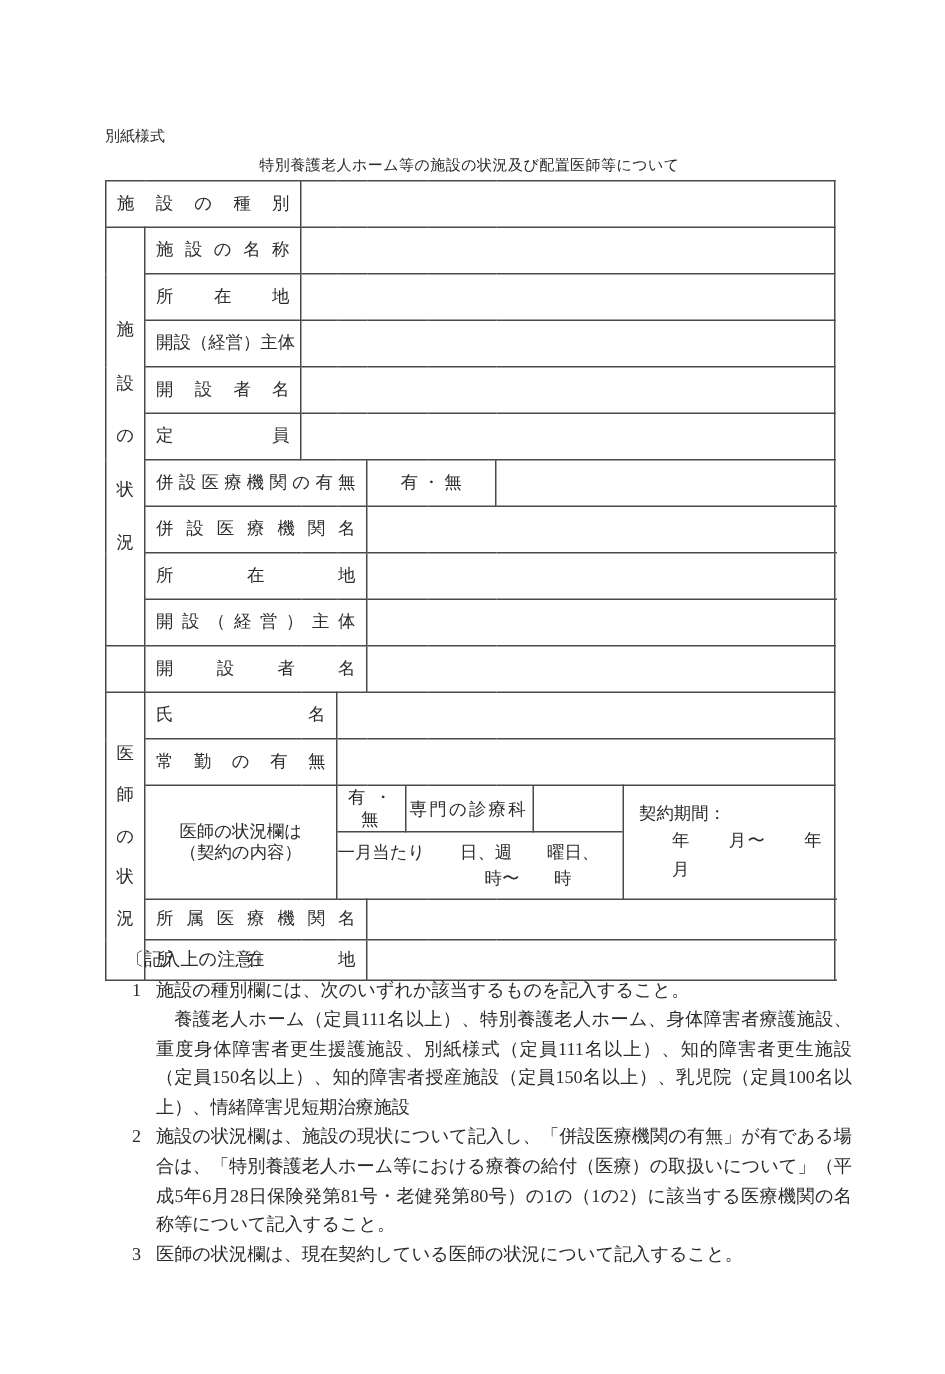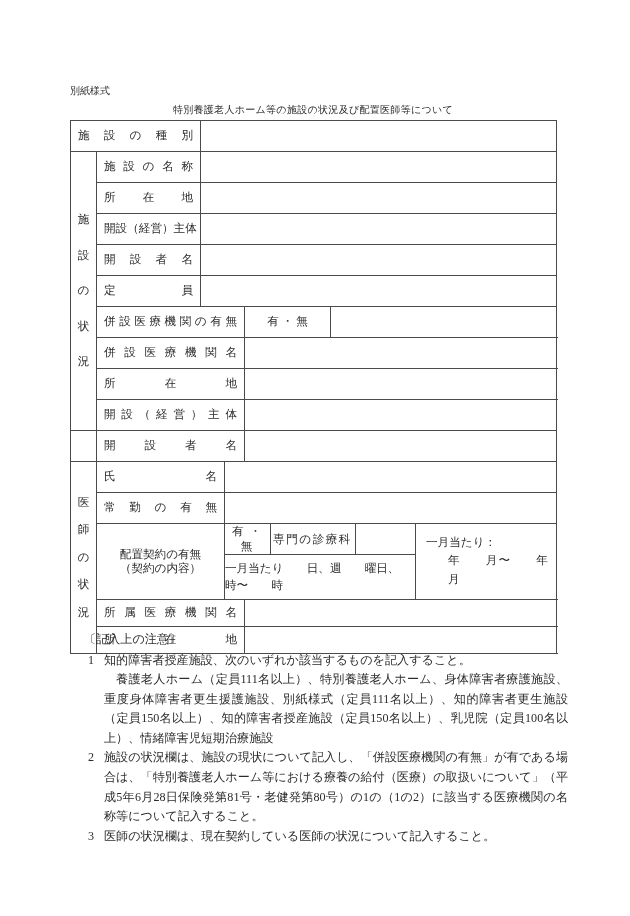--- a/index.html
+++ b/index.html
@@ -77,21 +77,21 @@
   table.subgrid td {
     border: 0;
     border-bottom: 1px solid #4a4a4a;
     font-size: 11.6px;
   }
   table.subgrid tr:last-child td { border-bottom: 0; }
   table.subgrid td.vsep { border-right: 1px solid #4a4a4a; }
 
   .contract-line1 { height: 24px; text-align: center; letter-spacing: 1.5px; }
   .contract-line2 { height: 44px; padding: 2px 8px 0 8px; line-height: 1.5; }
-  .contract-line2 .r2 { display: block; padding-right: 34px; }
+  .contract-line2 .r2 { display: block; text-align: right; padding-right: 34px; }
   .period { padding: 0 0 0 10px; line-height: 1.6; }
   .period .ind { display: block; padding-left: 22px; letter-spacing: 1px; }
 
   
   .notes {
     position: absolute;
     left: 78px;
     top: 630px;
     width: 490px;
     font-size: 12.1px;
@@ -317,21 +317,21 @@
               <span>有</span>
               <span>無</span>
             </div>
       </td>
       <td class="rowh" colspan="5"></td>
     </tr>
 
     <tr>
       <td colspan="2" style="height:68px">
         <div class="clabel">
-          <div>配置契約の有無</div>
+          <div>医師の状況欄は</div>
           <div>（契約の内容）</div>
         </div>
       </td>
       <td colspan="4" style="padding:0">
         <table class="subgrid">
           <colgroup>
             <col style="width:45px">
             <col style="width:85px">
             <col style="width:--">
           </colgroup>
@@ -349,21 +349,21 @@
             <td class="contract-line2" colspan="3">
               <span>一月当たり　　日、週　　曜日、</span>
               <span class="r2">時〜　　時</span>
             </td>
           </tr>
         </tbody>
             </table>
       </td>
       <td colspan="2">
         <div class="period">
-          <span>一月当たり：</span>
+          <span>契約期間：</span>
           <span class="ind">年　　月〜　　年　　月</span>
         </div>
       </td>
     </tr>
 
     <tr>
       <td class="rowh-sm" colspan="3">
         <div class="jlabel">
               <span>所</span>
               <span>属</span>
@@ -389,21 +389,21 @@
     </tr>
   </tbody>
     </table>
 
   <div class="notes">
     <div class="notes-head">〔記入上の注意〕</div>
 
     <div class="note">
       <div class="note-num">1</div>
       <div class="note-body">
-        <span class="hang">知的障害者授産施設、次のいずれか該当するものを記入すること。</span>
+        <span class="hang">施設の種別欄には、次のいずれか該当するものを記入すること。</span>
         <span class="cont">養護老人ホーム（定員111名以上）、特別養護老人ホーム、身体障害者療護施設、重度身体障害者更生援護施設、別紙様式（定員111名以上）、知的障害者更生施設（定員150名以上）、知的障害者授産施設（定員150名以上）、乳児院（定員100名以上）、情緒障害児短期治療施設</span>
       </div>
     </div>
 
     <div class="note">
       <div class="note-num">2</div>
       <div class="note-body">施設の状況欄は、施設の現状について記入し、「併設医療機関の有無」が有である場合は、「特別養護老人ホーム等における療養の給付（医療）の取扱いについて」（平成5年6月28日保険発第81号・老健発第80号）の1の（1の2）に該当する医療機関の名称等について記入すること。</div>
     </div>
 
     <div class="note">

